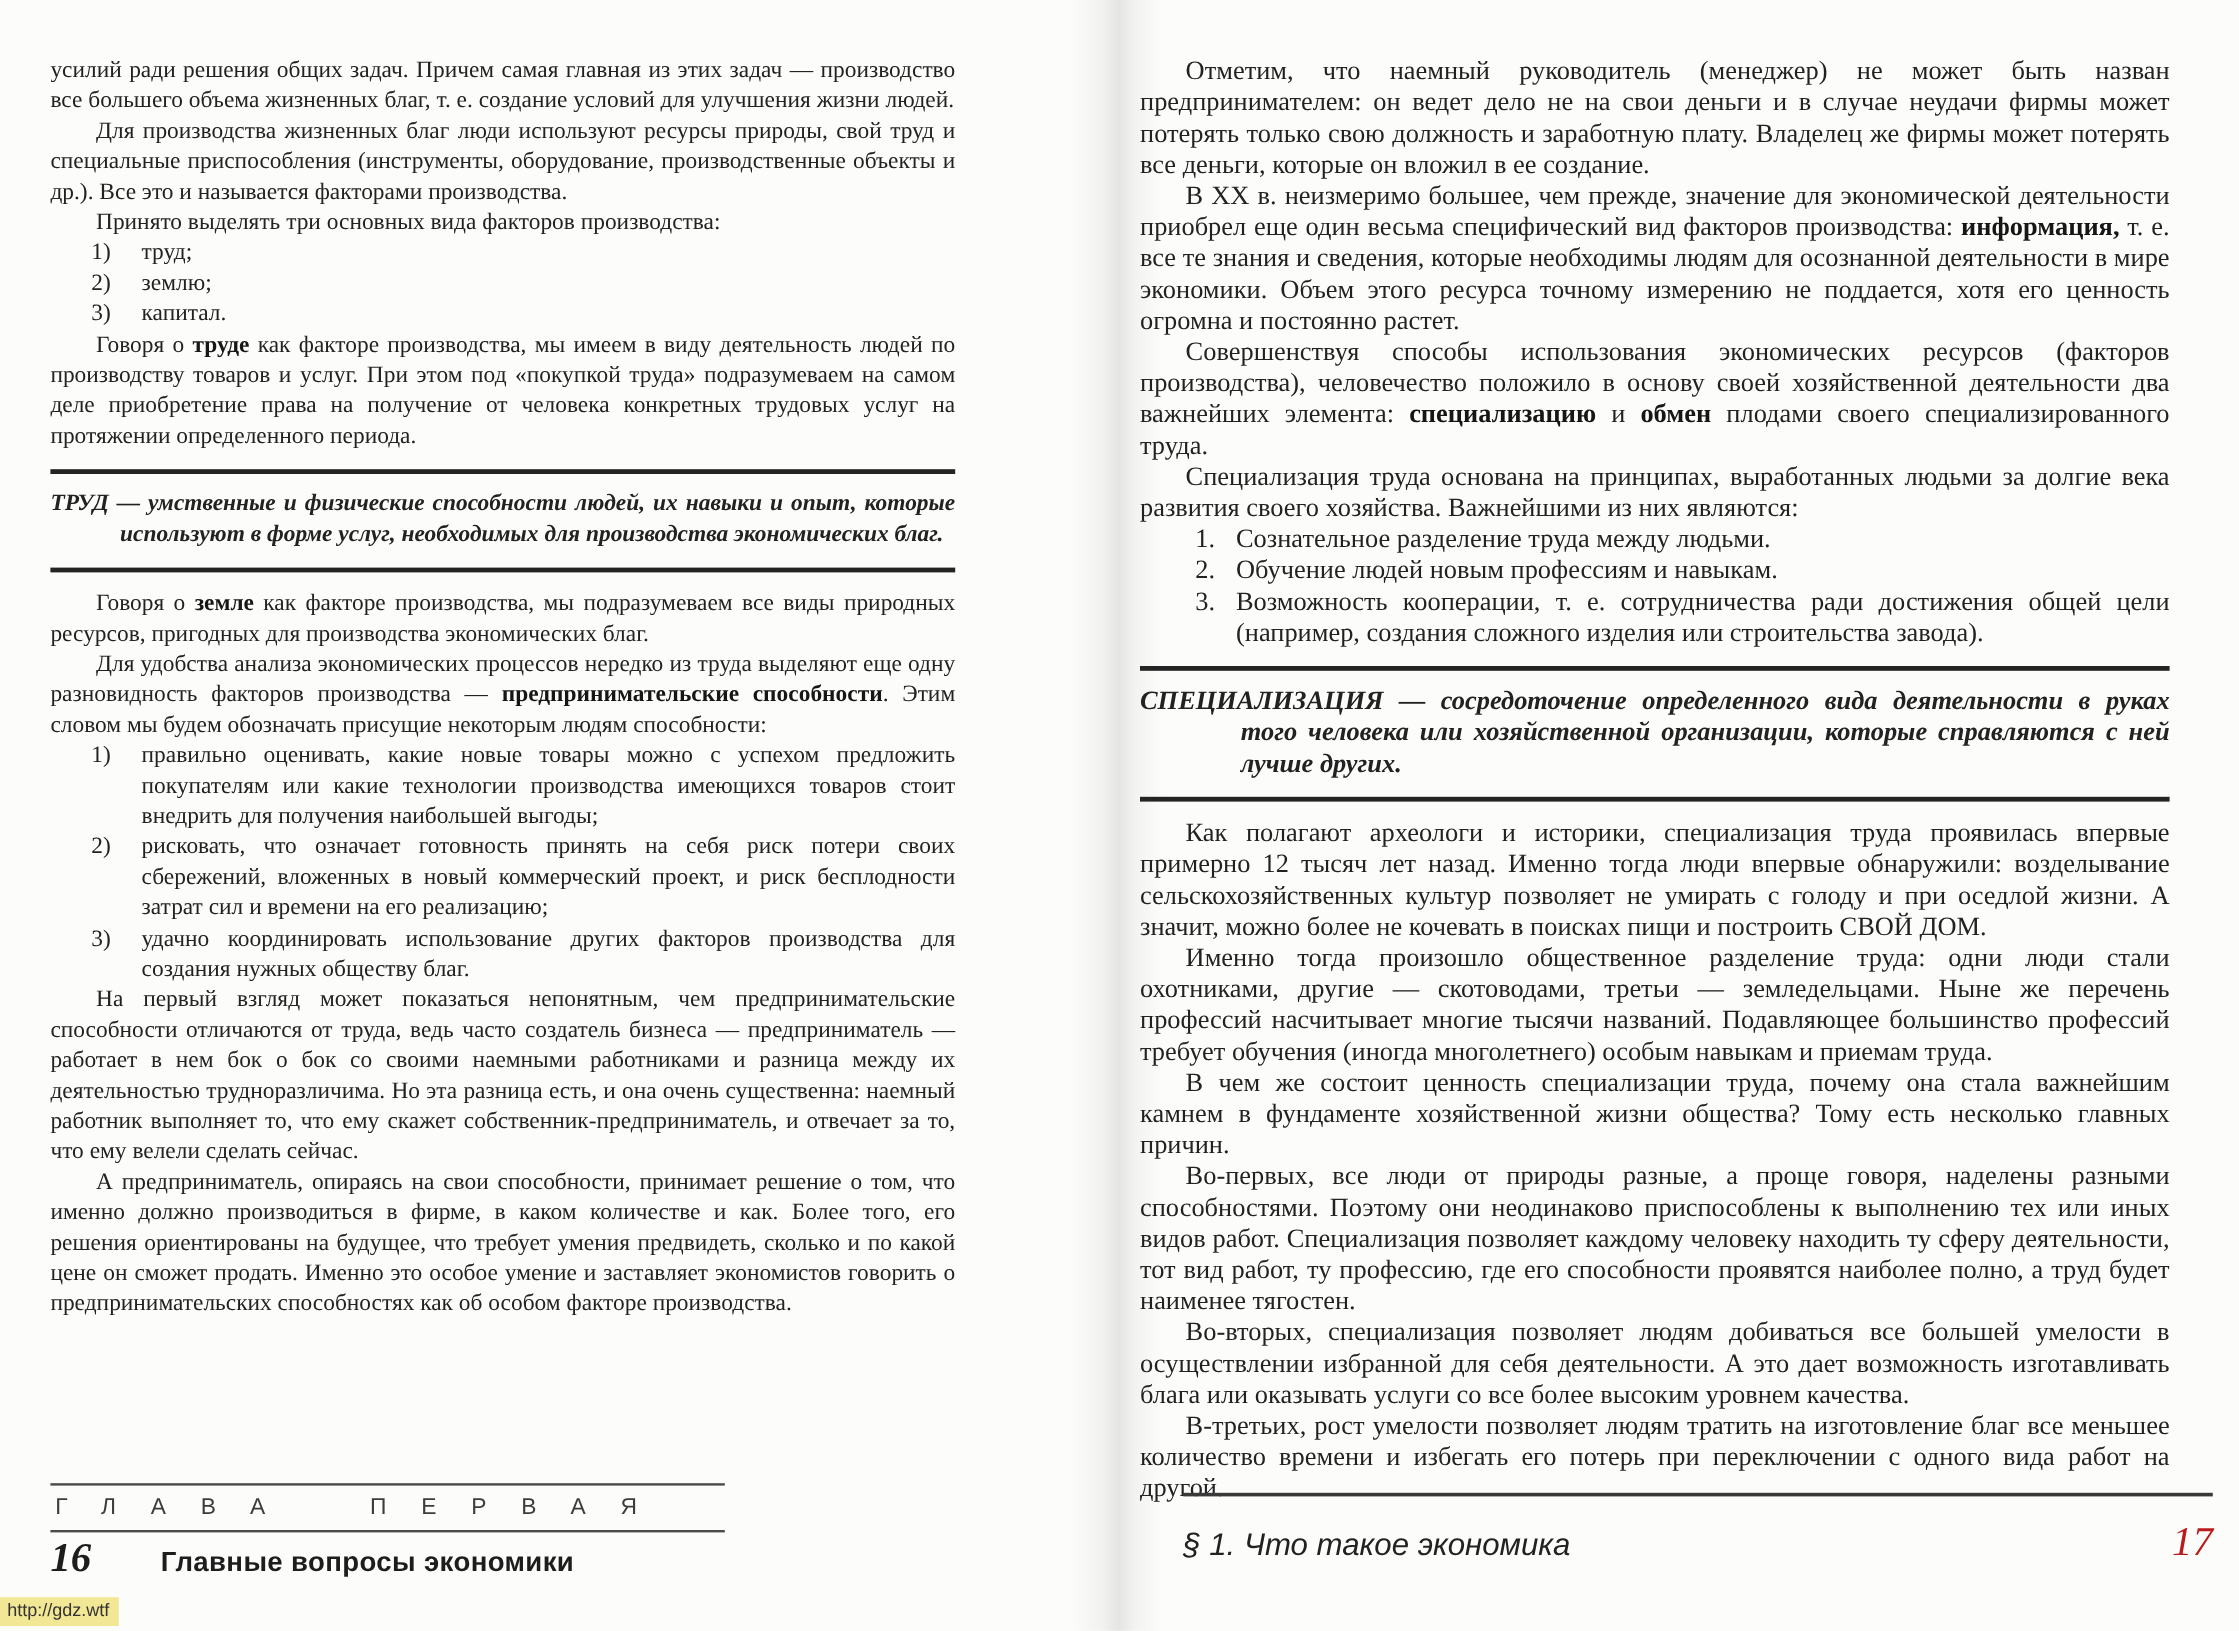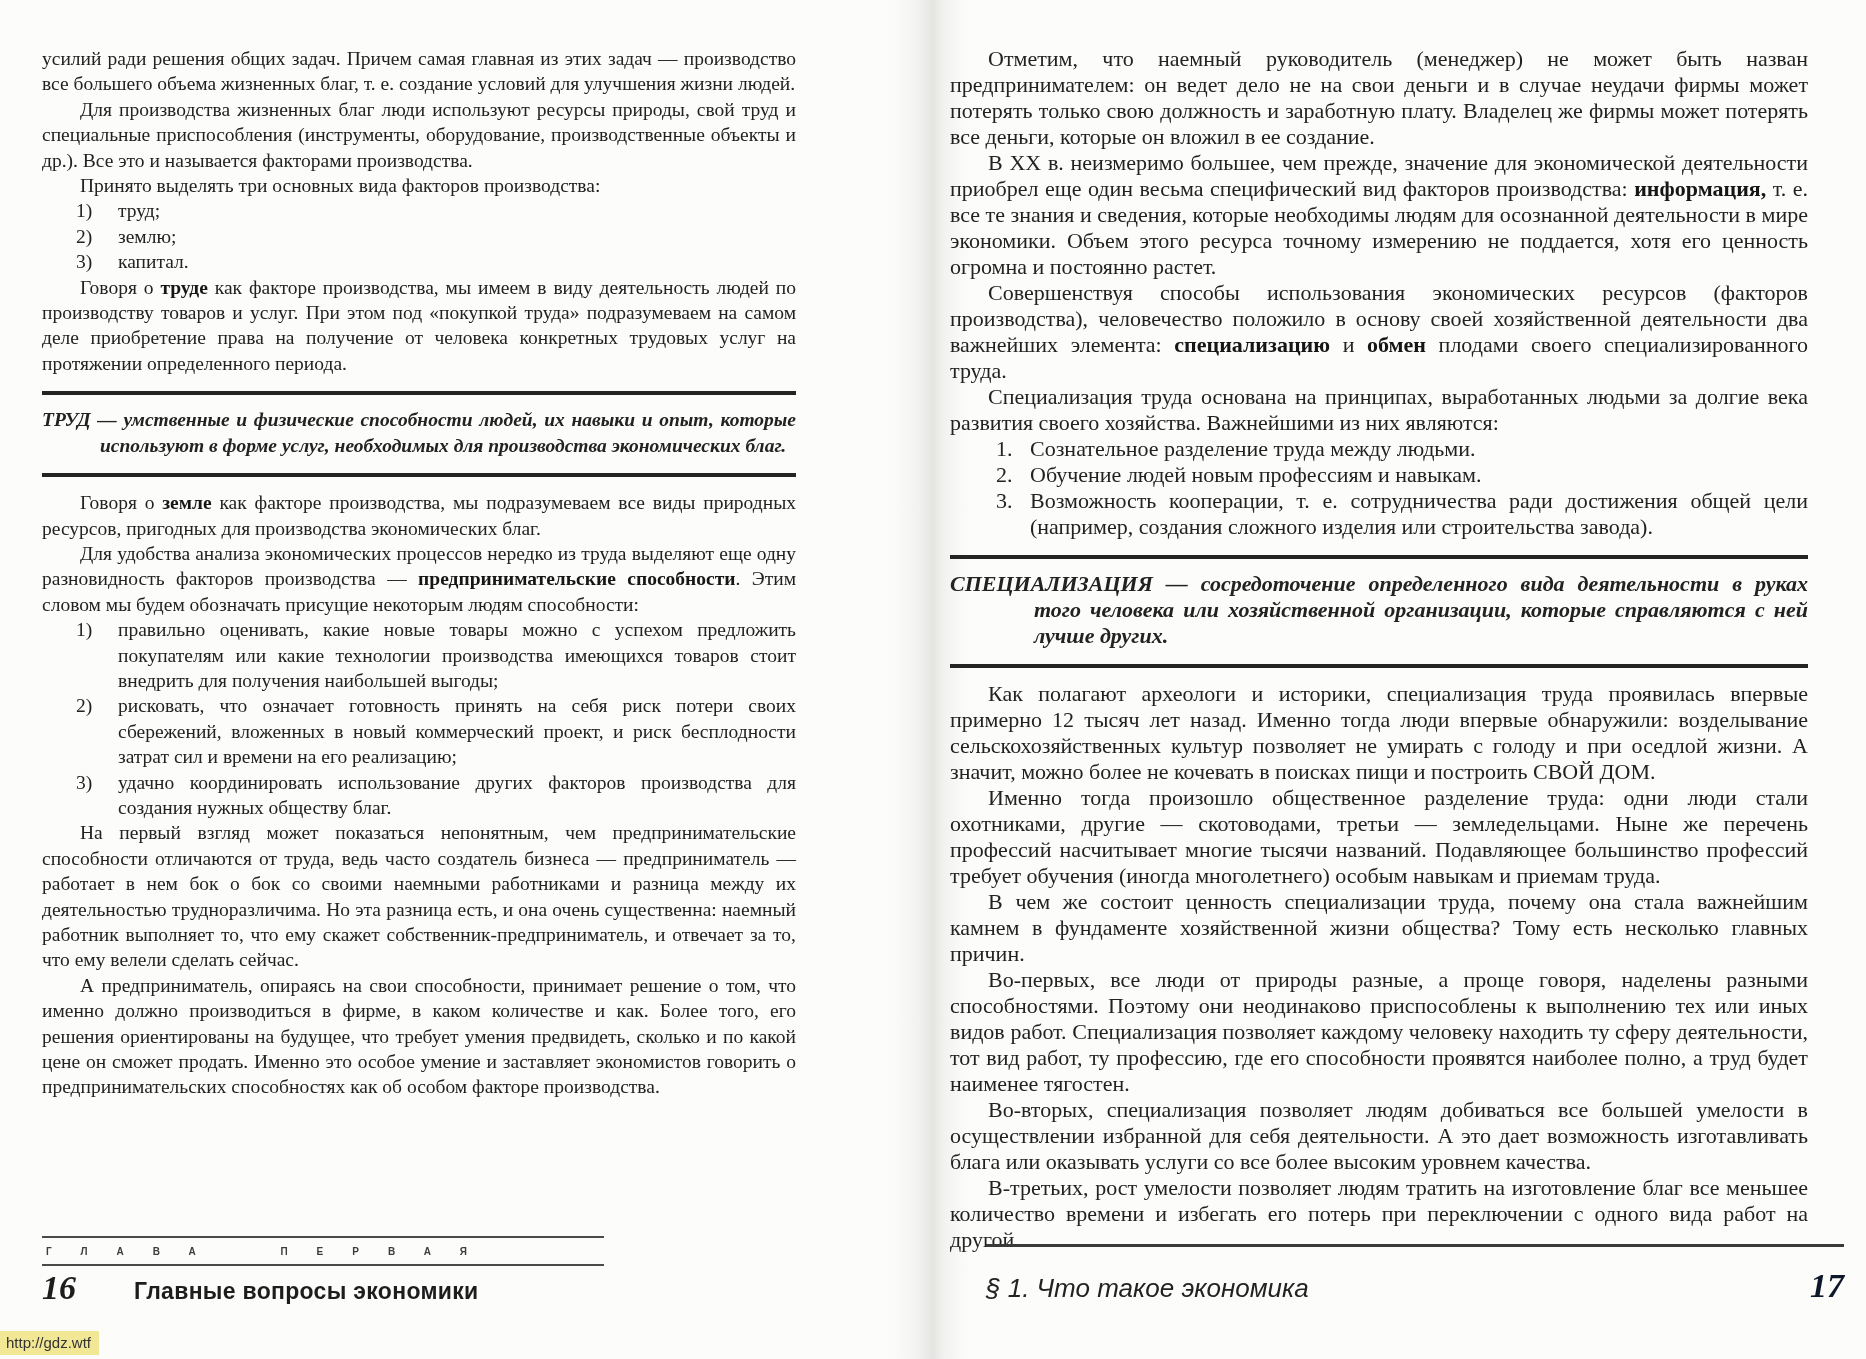--- a/index.html
+++ b/index.html
@@ -32,44 +32,44 @@
   }
   .def-text {
     margin:0; font-weight:700; font-style:italic; text-align:justify;
     padding-left:58px; text-indent:-58px !important;
   }
   .page-right .def-text { padding-left:84px; text-indent:-84px !important; }
   
   .footer-l { position:absolute; left:42px; top:1236px; width:562px; }
   .chapter-band { border-top:2px solid #4a4a4a; padding-top:4px; }
   .chapter-letters {
-    font-family:"Liberation Sans", sans-serif; font-size:10px; color:#3c3c3c;
+    font-family:"Liberation Sans", sans-serif; font-size:19px; color:#3c3c3c;
     letter-spacing:29px; word-spacing:24px; white-space:nowrap;
-    border-bottom:2px solid #4a4a4a; padding:4px 0 7px 4px;font-weight:bold;
+    border-bottom:2px solid #4a4a4a; padding:4px 0 7px 4px;
   }
   .pageline { display:flex; align-items:baseline; gap:58px; margin-top:3px; }
   .pagenum-left {
     font-family:"Liberation Serif", serif; font-size:34px;
     font-weight:700; font-style:italic; color:#1d1d1d;
   }
   .running-title {
     font-family:"Liberation Sans", sans-serif; font-weight:700;
     font-size:23px; color:#1d1d1d; letter-spacing:0.3px;
   }
   
   .footer-r { position:absolute; left:986px; top:1244px; width:858px; }
   .footer-r .rule { border-top:3px solid #3a3a3a; height:0; }
   .footer-row { display:flex; justify-content:space-between; align-items:baseline; margin-top:20px; }
   .section-ref {
     font-family:"Liberation Sans", sans-serif; font-style:italic;
     font-size:26px; color:#222;
   }
   .pagenum-right {
     font-family:"Liberation Serif", serif; font-size:34px;
-    font-weight:700; font-style:italic; color:#0f172a;
+    font-weight:400; font-style:italic; color:#b91c1c;
   }
   .watermark {
     position:absolute; left:0; top:1331px;
     background:#f2e794; color:#333;
     font-family:"Liberation Sans", sans-serif; font-size:15px;
     padding:3px 8px 4px 6px;
   }
 </style>
 </head>
 <body>

